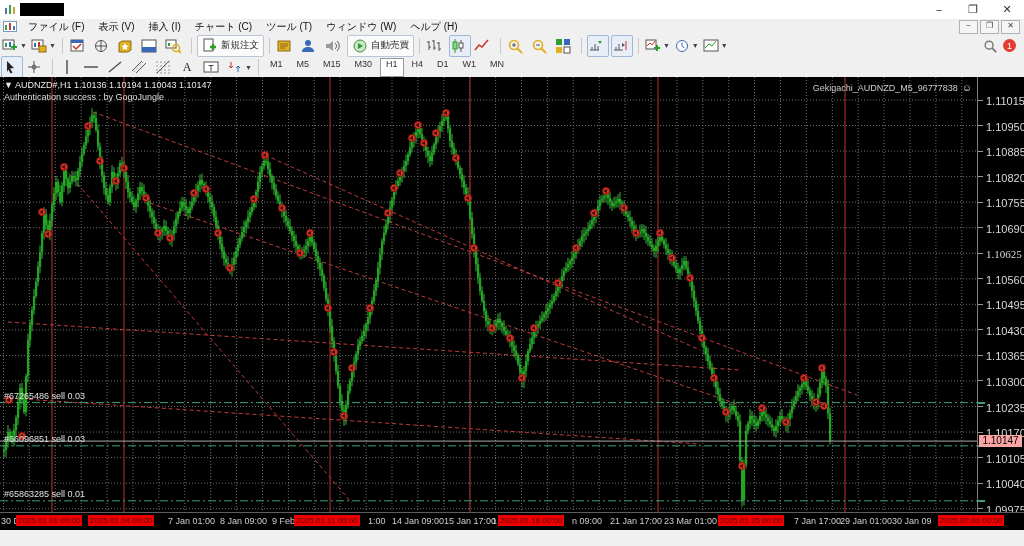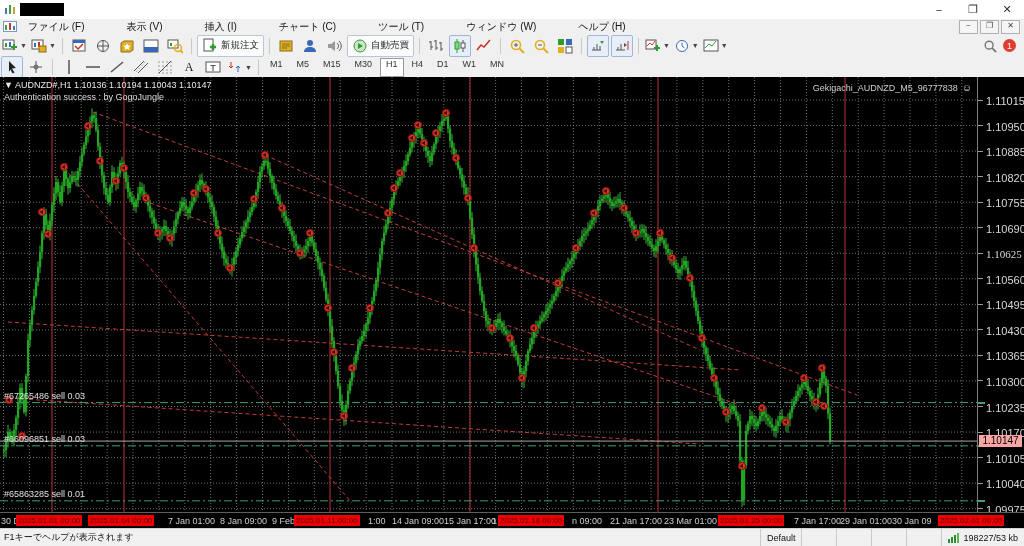--- a/index.html
+++ b/index.html
@@ -18,21 +18,21 @@
            display:flex;align-items:center;font-size:10px;color:#111;}
   .menubar .child-icon{width:14px;height:11px;margin:0 4px 0 3px;}
   .menu-item{padding:1px 7px;white-space:nowrap;}
   .child-controls{margin-left:auto;display:flex;margin-right:4px;}
   .child-btn{width:17px;height:12px;border:1px solid #b0b0b0;background:#f5f5f5;margin-left:2px;
              font-size:8px;line-height:10px;text-align:center;color:#444;}
   
   .toolbar{position:absolute;left:0;width:1024px;background:#f0f0f0;display:flex;align-items:center;}
   .tb1{top:34px;height:23px;border-bottom:1px solid #e3e3e3;}
   .tb2{top:57px;height:20px;border-bottom:1px solid #d6d6d6;}
-  .tbtn{height:20px;min-width:20px;display:flex;align-items:center;justify-content:center;
+  .tbtn{height:20px;min-width:20px;display:flex;align-items:center;
         margin:0 1px;border:1px solid transparent;border-radius:2px;font-size:9.5px;color:#222;}
   .tbtn.pressed{border:1px solid #9db8d8;background:#e8eef7;}
   .tbtn.framed{border:1px solid #b8c6d8;background:#fbfbfb;padding:0 4px;}
   .tbtn .lbl{margin-left:3px;white-space:nowrap;}
   .caret{font-size:7px;color:#444;margin-left:2px;}
   .tsep{width:1px;height:16px;background:#c9c9c9;margin:0 4px;}
   .tfbtn{height:17px;padding:0 5px;font-size:9px;color:#333;border:1px solid transparent;margin:0 1px;}
   .tfbtn.active{border:1px solid #9a9a9a;background:#ffffff;}
   .tb-right{margin-left:auto;display:flex;align-items:center;margin-right:8px;}
   .badge{width:13px;height:13px;border-radius:50%;background:#e23c30;color:#fff;font-size:9px;
@@ -86,21 +86,21 @@
     </div>
   </div>
 
   <div class="menubar">
     <svg class="child-icon" viewBox="0 0 14 11">
       <rect x="0.5" y="0.5" width="13" height="10" fill="#fff" stroke="#7a9cc4"></rect>
       <rect x="2" y="4" width="2" height="5" fill="#3fa33f"></rect>
       <rect x="6" y="2" width="2" height="7" fill="#c23b3b"></rect>
       <rect x="10" y="5" width="2" height="4" fill="#4a77b4"></rect>
     </svg>
-    <div id="menu-items" style="display: flex; gap: 28px;">
+    <div id="menu-items" style="display: flex;">
         <div class="menu-item">ファイル (F)</div>
         <div class="menu-item">表示 (V)</div>
         <div class="menu-item">挿入 (I)</div>
         <div class="menu-item">チャート (C)</div>
         <div class="menu-item">ツール (T)</div>
         <div class="menu-item">ウィンドウ (W)</div>
         <div class="menu-item">ヘルプ (H)</div>
       </div>
     <div class="child-controls" id="child-controls">
         <div class="child-btn">−</div>
@@ -1219,32 +1219,13 @@
         <div class="ta-label" style="left: 892px;">30 Jan 09</div>
         <div class="ta-red" style="left: 938px;">2025.02.01 00:00</div>
       </div>
     <div id="order-labels">
         <div class="order-label" style="left: 4px; top: 313.595px;">#67265486 sell 0.03</div>
         <div class="order-label" style="left: 4px; top: 356.822px;">#66096851 sell 0.03</div>
         <div class="order-label" style="left: 4px; top: 411.84px;">#65863285 sell 0.01</div>
       </div>
   </div>
 
-  <div class="statusbar">
-    <div class="sb-help">F1キーでヘルプが表示されます</div>
-    <div class="sb-panel">Default</div>
-    <div id="sb-empties" style="display:flex;height:17px;">
-        <div class="sb-panel" style="width: 22px;"></div>
-        <div class="sb-panel" style="width: 22px;"></div>
-        <div class="sb-panel" style="width: 22px;"></div>
-        <div class="sb-panel" style="width: 22px;"></div>
-      </div>
-    <div class="sb-panel sb-kb">
-      <svg width="12" height="11" viewBox="0 0 12 11">
-        <rect x="0" y="7" width="2" height="4" fill="#2e8b2e"></rect>
-        <rect x="3" y="5" width="2" height="6" fill="#2e8b2e"></rect>
-        <rect x="6" y="3" width="2" height="8" fill="#2e8b2e"></rect>
-        <rect x="9" y="1" width="2" height="10" fill="#57b857"></rect>
-      </svg>
-      <span>198227/53 kb</span>
-    </div>
-  </div>
 </div>
 
 </body></html>

